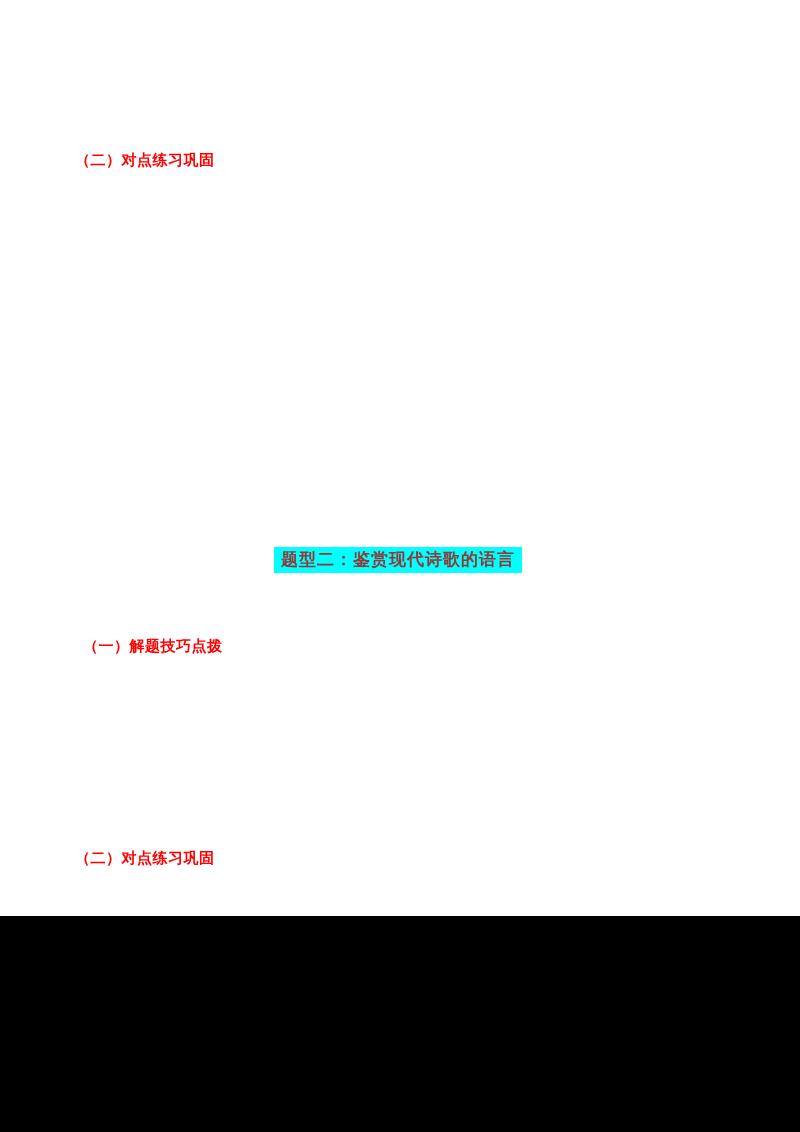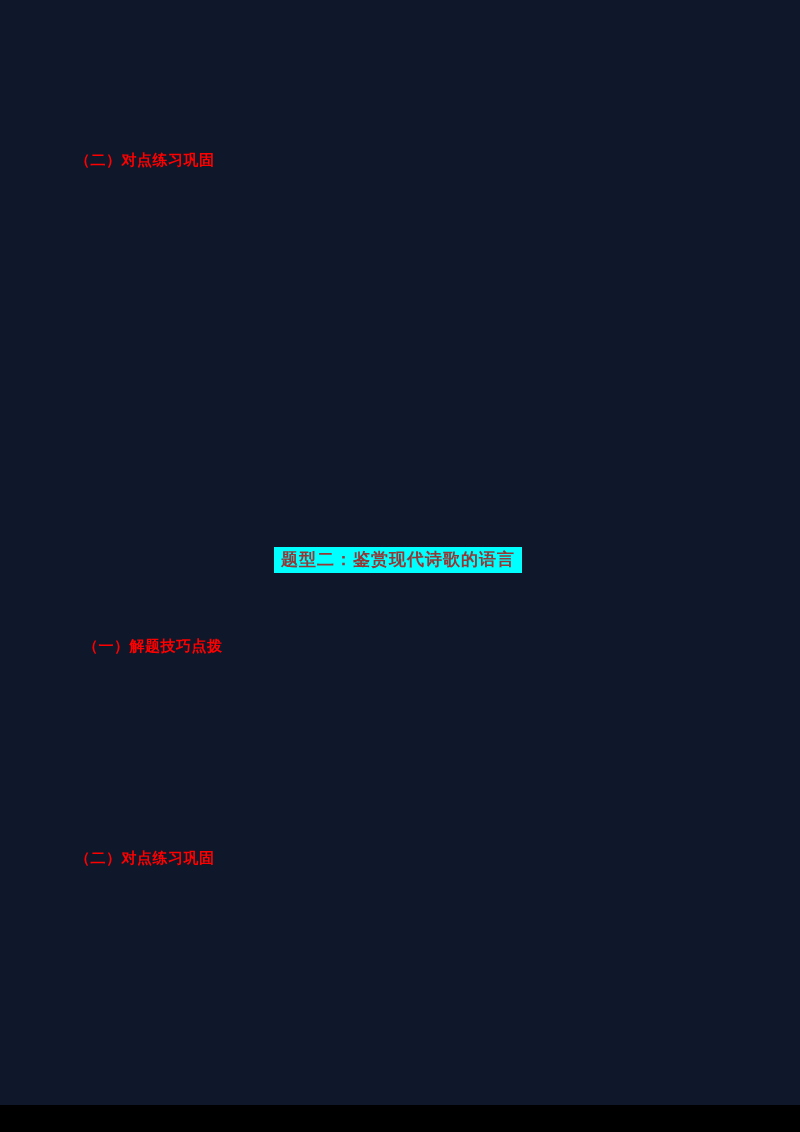--- a/index.html
+++ b/index.html
@@ -8,22 +8,22 @@
       width: 800px;
       height: 1132px;
       background: #000000;
       overflow: hidden;
       font-family: "DejaVu Sans", "Liberation Sans", sans-serif;
     }
 
     .page {
       position: relative;
       width: 800px;
-      height: 1105px;
-      background: #0f172a;
+      height: 916px;
+      background: #ffffff;
     }
 
     .red-heading {
       position: absolute;
       color: #ff0000;
       font-weight: bold;
       font-size: 15px;
       line-height: 18px;
       letter-spacing: 0.5px;
       white-space: nowrap;

